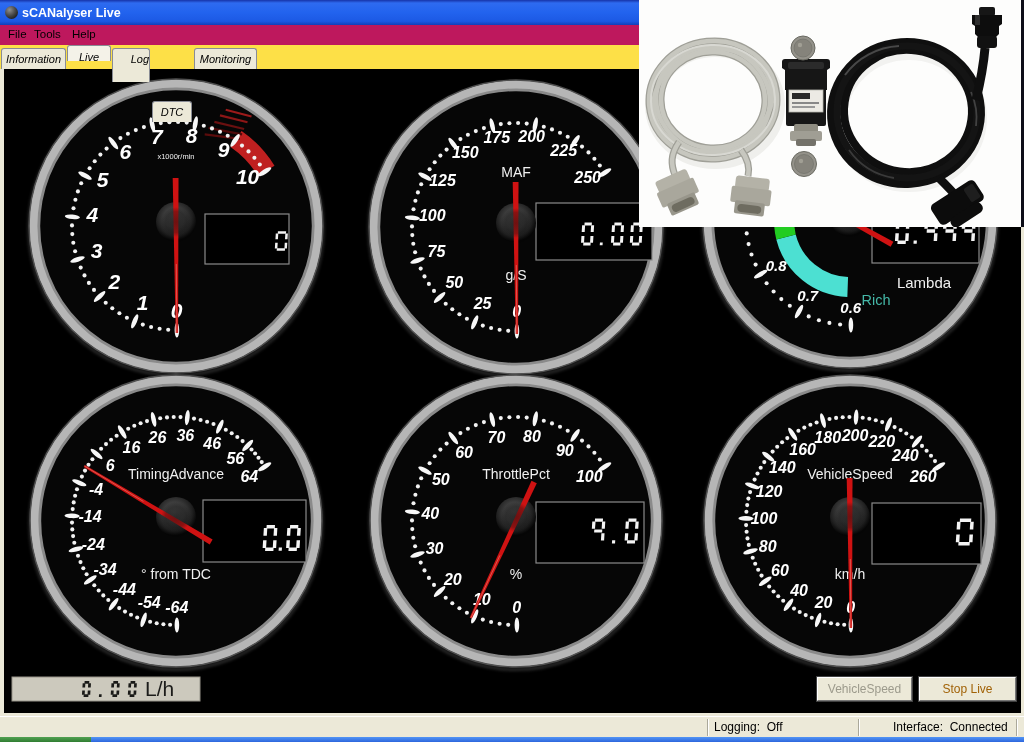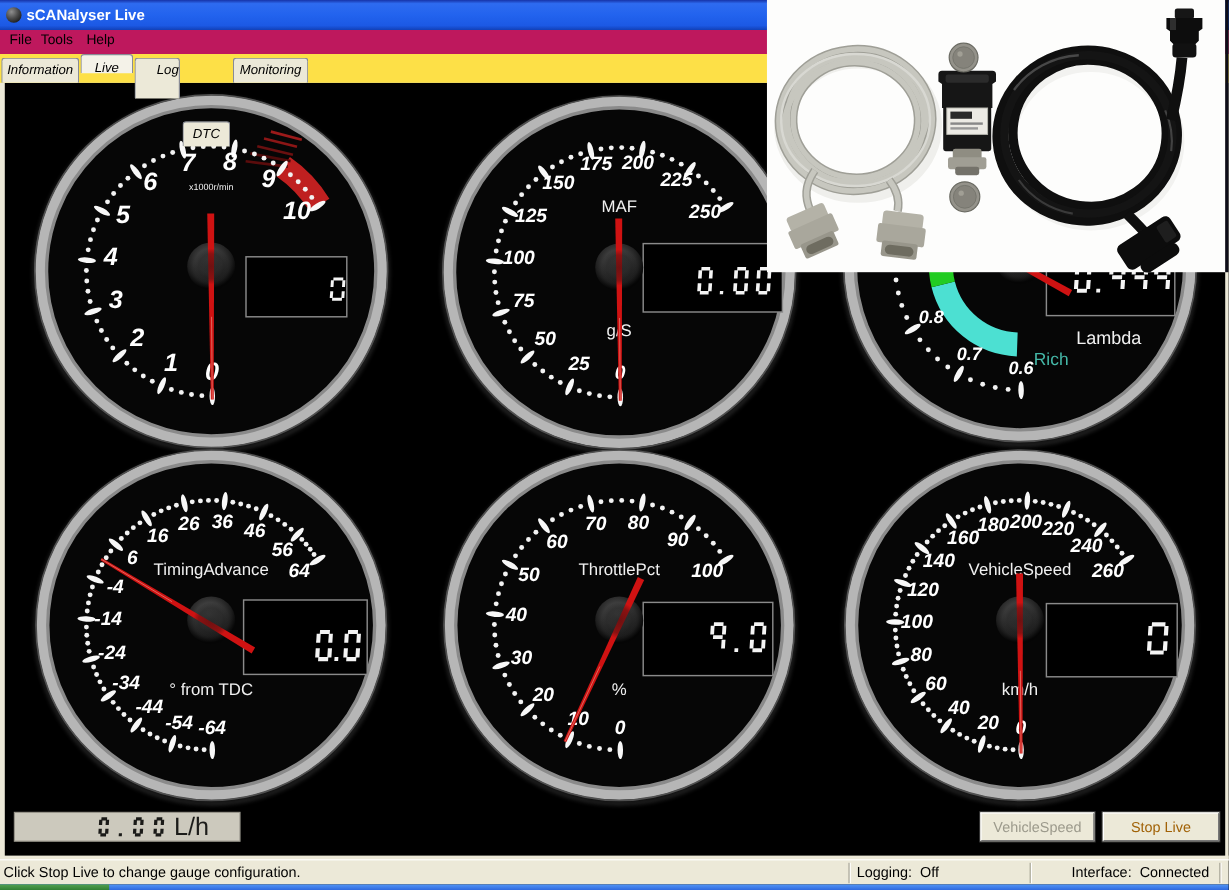--- a/index.html
+++ b/index.html
@@ -712,21 +712,20 @@
       <g transform="rotate(-33 320 205)">
         <rect x="294" y="190" width="52" height="24" rx="5" fill="#0c0c0c"></rect>
         <rect x="303" y="212" width="36" height="11" rx="5" fill="#0c0c0c"></rect>
         <rect x="332" y="194" width="11" height="16" rx="2" fill="#1e1e1e"></rect>
       </g>
     </svg>
   </div>
 <div class="btn" style="left:817px; top:677px; width:95px; color:#9c9a8c;">VehicleSpeed</div>
 <div class="btn" style="left:919px; top:677px; width:97px; color:#a16207;">Stop Live</div>
 <div id="statusbar">
-  <span style="position:absolute;left:3px;top:3px;">Click Stop Live to change gauge configuration.</span>
   <span class="sep" style="left:707px"></span>
   <span style="position:absolute;left:714px;top:3px;">Logging:&nbsp; Off</span>
   <span class="sep" style="left:858px"></span>
   <span style="position:absolute;left:865px;top:3px;margin-left:28px;">Interface:&nbsp; Connected</span>
   <span class="sep" style="left:1016px"></span>
 </div>
 <div id="taskbar"></div>
 <div id="startbtn"></div>
 
 </body></html>

